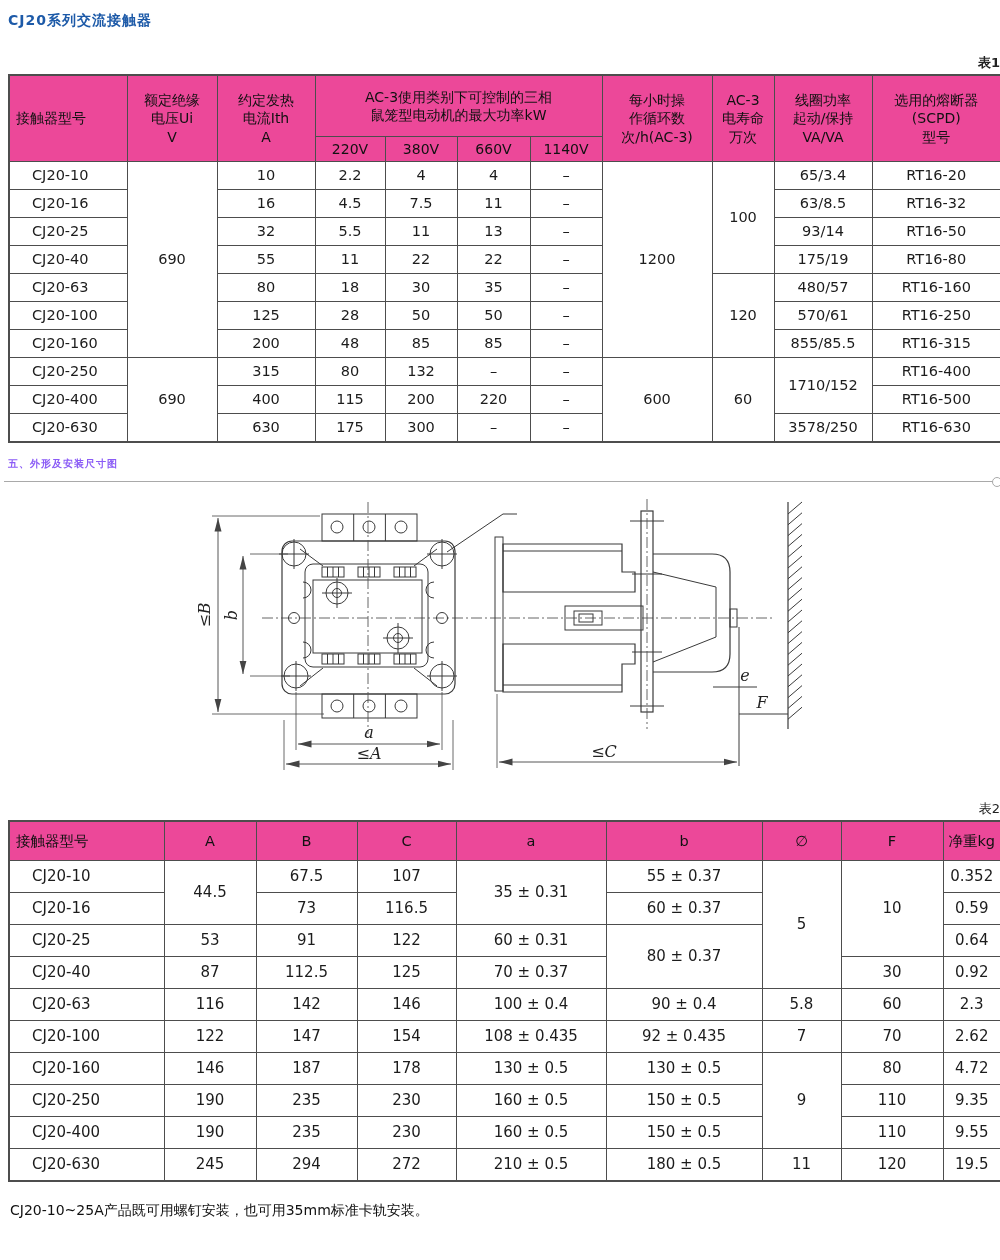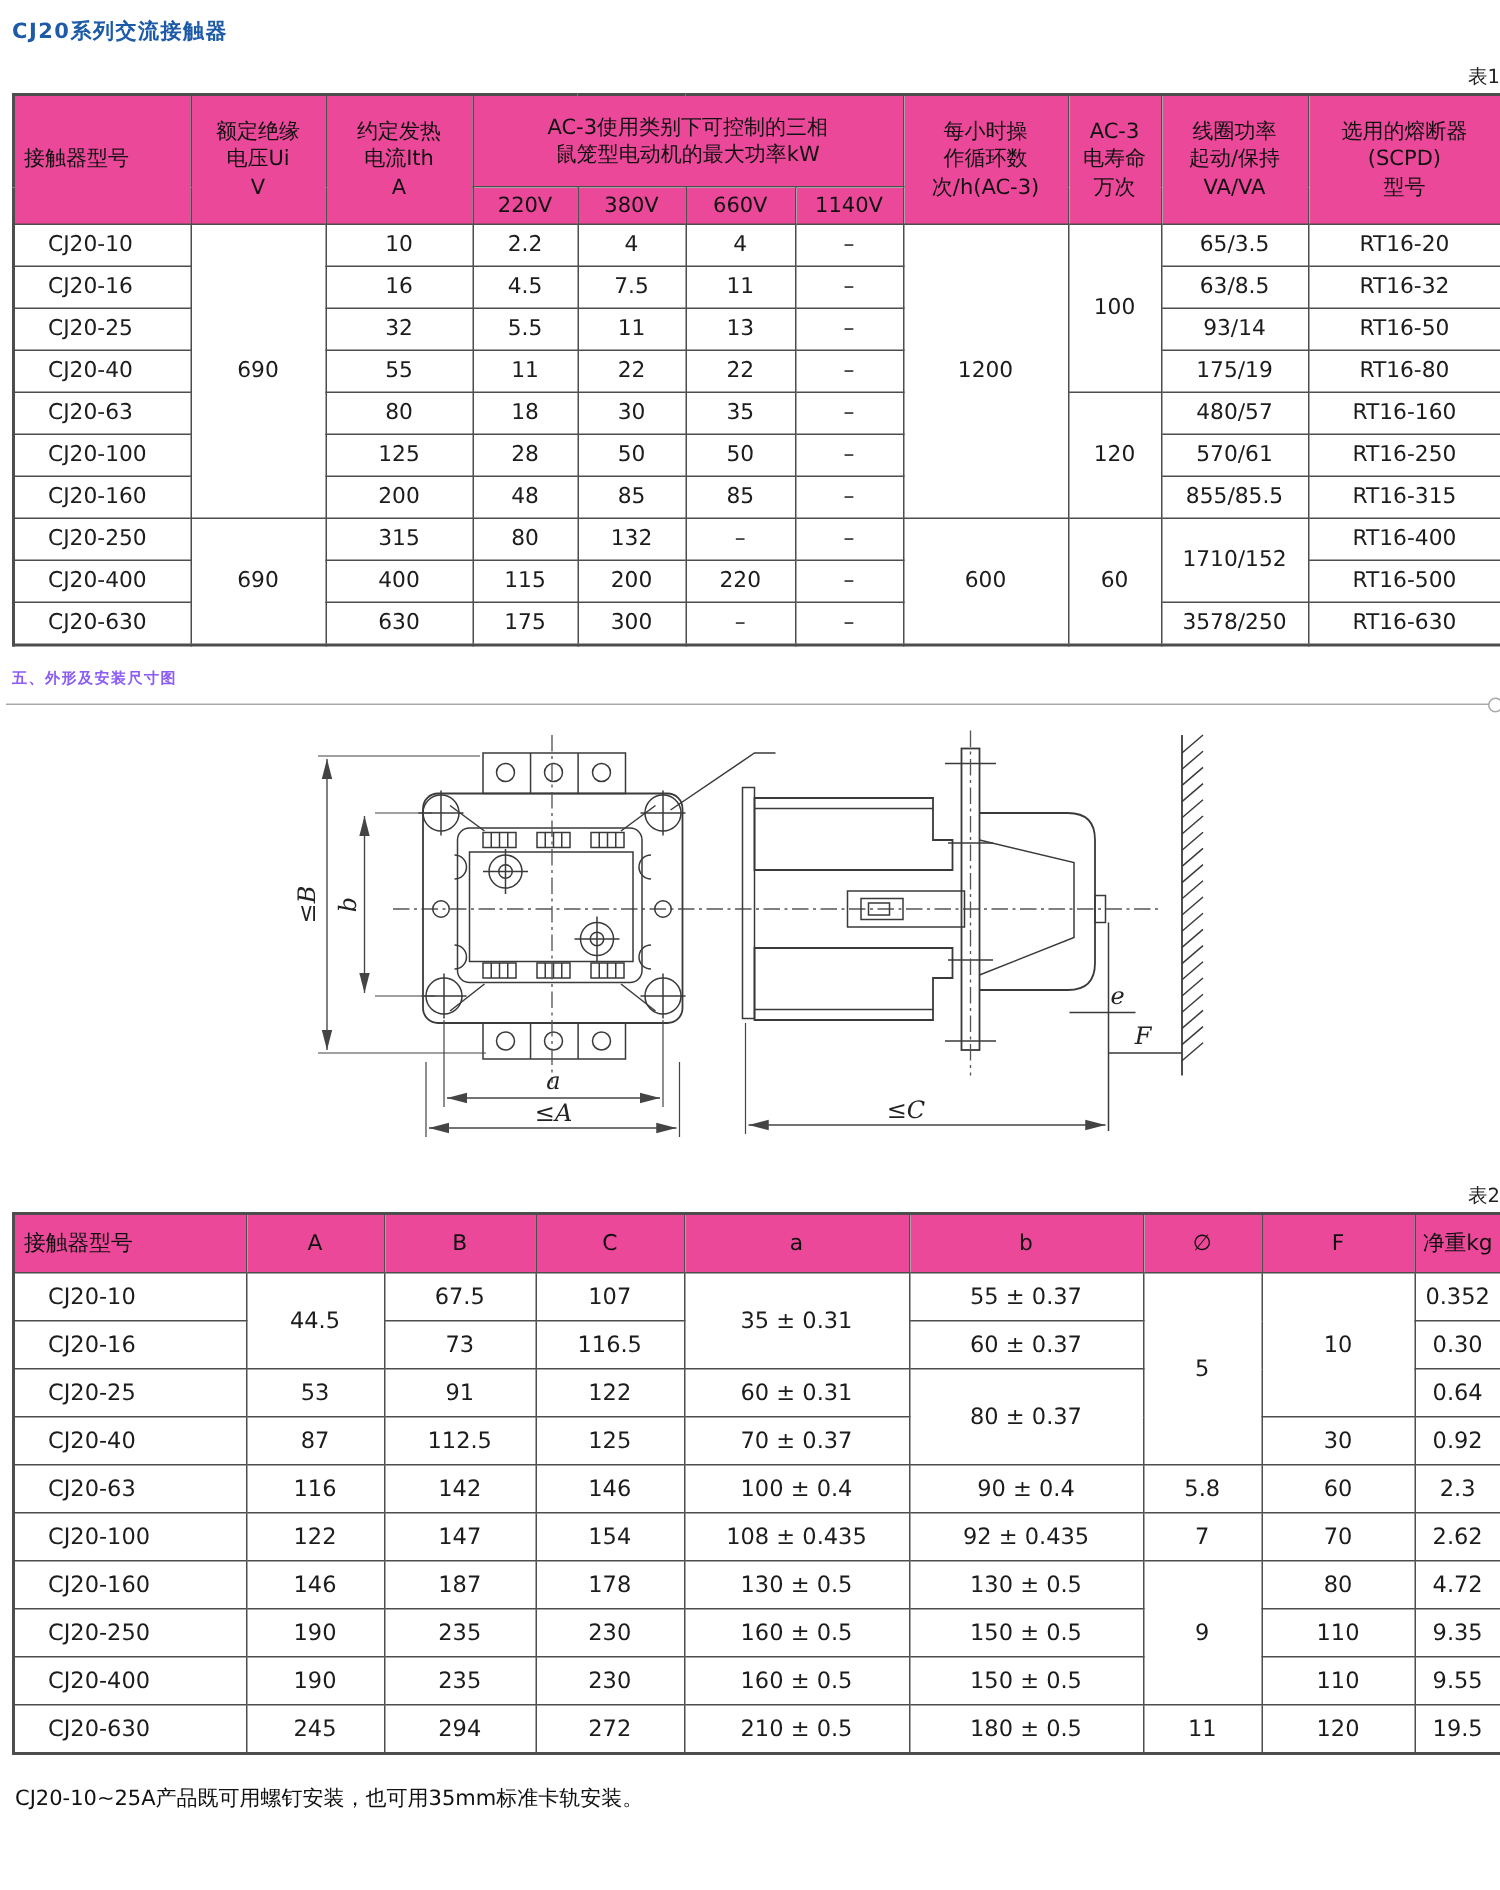--- a/index.html
+++ b/index.html
@@ -10,21 +10,21 @@
   }
   .page{padding:10px 4px 0 4px;}
   .doc-title{
     font-size:14px;font-weight:bold;color:#1d5aa8;
     margin:2px 0 0 4px;letter-spacing:1px;
   }
   .tbl-caption{
     width:992px;text-align:right;font-size:13px;color:#222;
     margin:0 0 2px 4px;
   }
-  .cap1{margin-top:12px;}
+  .cap1{margin-top:24px;font-weight:bold;}
   .cap2{margin-top:6px;}
   table.spec{
     border-collapse:collapse;table-layout:fixed;
     margin-left:4px;width:992px;
     border:2px solid #4d4d4d;
   }
   table.spec th,table.spec td{
     border:1px solid #4d4d4d;
     text-align:center;vertical-align:middle;
     white-space:pre-line;line-height:1.3;
@@ -124,21 +124,21 @@
         <tr>
           <td class="model">CJ20-10</td>
           <td rowspan="7">690</td>
           <td>10</td>
           <td>2.2</td>
           <td>4</td>
           <td>4</td>
           <td>–</td>
           <td rowspan="7">1200</td>
           <td rowspan="4">100</td>
-          <td>65/3.5</td>
+          <td>65/3.4</td>
           <td>RT16-20</td>
         </tr>
         <tr>
           <td class="model">CJ20-16</td>
           <td>16</td>
           <td>4.5</td>
           <td>7.5</td>
           <td>11</td>
           <td>–</td>
           <td>63/8.5</td>
@@ -457,21 +457,21 @@
           <td>55 ± 0.37</td>
           <td rowspan="4">5</td>
           <td rowspan="3">10</td>
           <td>0.352</td>
         </tr>
         <tr>
           <td class="model">CJ20-16</td>
           <td>73</td>
           <td>116.5</td>
           <td>60 ± 0.37</td>
-          <td>0.30</td>
+          <td>0.59</td>
         </tr>
         <tr>
           <td class="model">CJ20-25</td>
           <td>53</td>
           <td>91</td>
           <td>122</td>
           <td>60 ± 0.31</td>
           <td rowspan="2">80 ± 0.37</td>
           <td>0.64</td>
         </tr>

